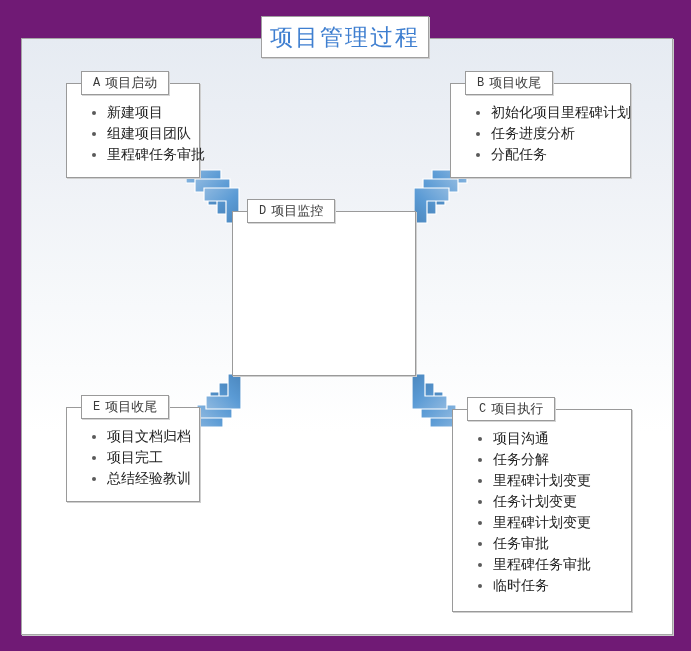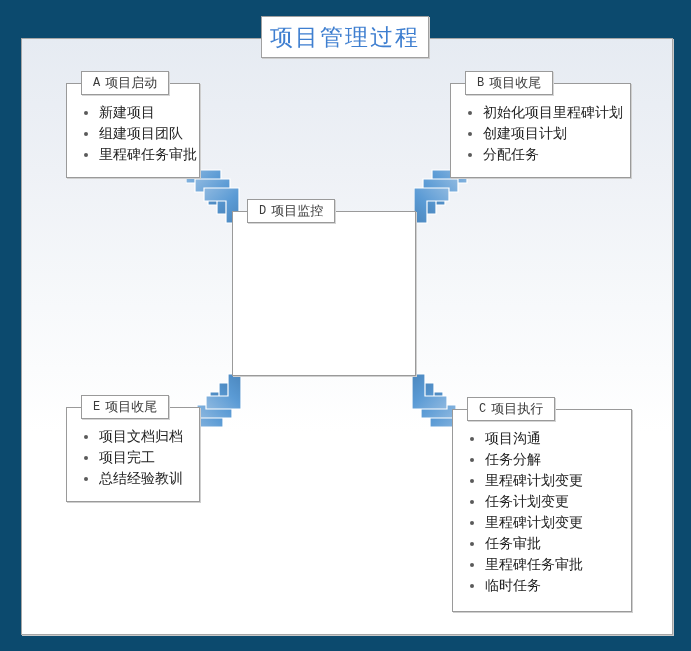--- a/index.html
+++ b/index.html
@@ -4,21 +4,21 @@
 <style>
   html, body {
     margin: 0;
     padding: 0;
     background: #ffffff;
   }
   #canvas {
     position: relative;
     width: 691px;
     height: 651px;
-    background: #0c4a6e;
+    background: #701a75;
     font-family: "Liberation Sans", "DejaVu Sans", sans-serif;
     overflow: hidden;
   }
   
   #outer-frame {
     position: absolute;
     left: 21px;
     top: 38px;
     width: 652px;
     height: 597px;
@@ -78,21 +78,21 @@
     z-index: 4;
   }
   .proc-label .key {
     font-family: "Liberation Mono", "DejaVu Sans Mono", monospace;
     margin-right: 5px;
     font-size: 12px;
   }
   .proc-list {
     list-style: none;
     margin: 0;
-    padding: 18px 8px 8px 12px;
+    padding: 18px 8px 8px 20px;
   }
   .proc-list li {
     position: relative;
     padding-left: 20px;
     font-size: 14px;
     line-height: 21px;
     color: #222222;
     font-family: "DejaVu Sans", "Liberation Sans", sans-serif;
     white-space: nowrap;
   }
@@ -149,21 +149,21 @@
     </ul>
   </div>
 
   <div class="proc-box" id="box-b">
     <div class="proc-label">
       <span class="key">B</span>
       <span>项目收尾</span>
     </div>
     <ul class="proc-list">
       <li>初始化项目里程碑计划</li>
-      <li>创建项目计划</li>
+      <li>任务进度分析</li>
       <li>分配任务</li>
     </ul>
   </div>
 
   <div class="proc-box" id="box-d">
     <div class="proc-label">
       <span class="key">D</span>
       <span>项目监控</span>
     </div>
   </div>

